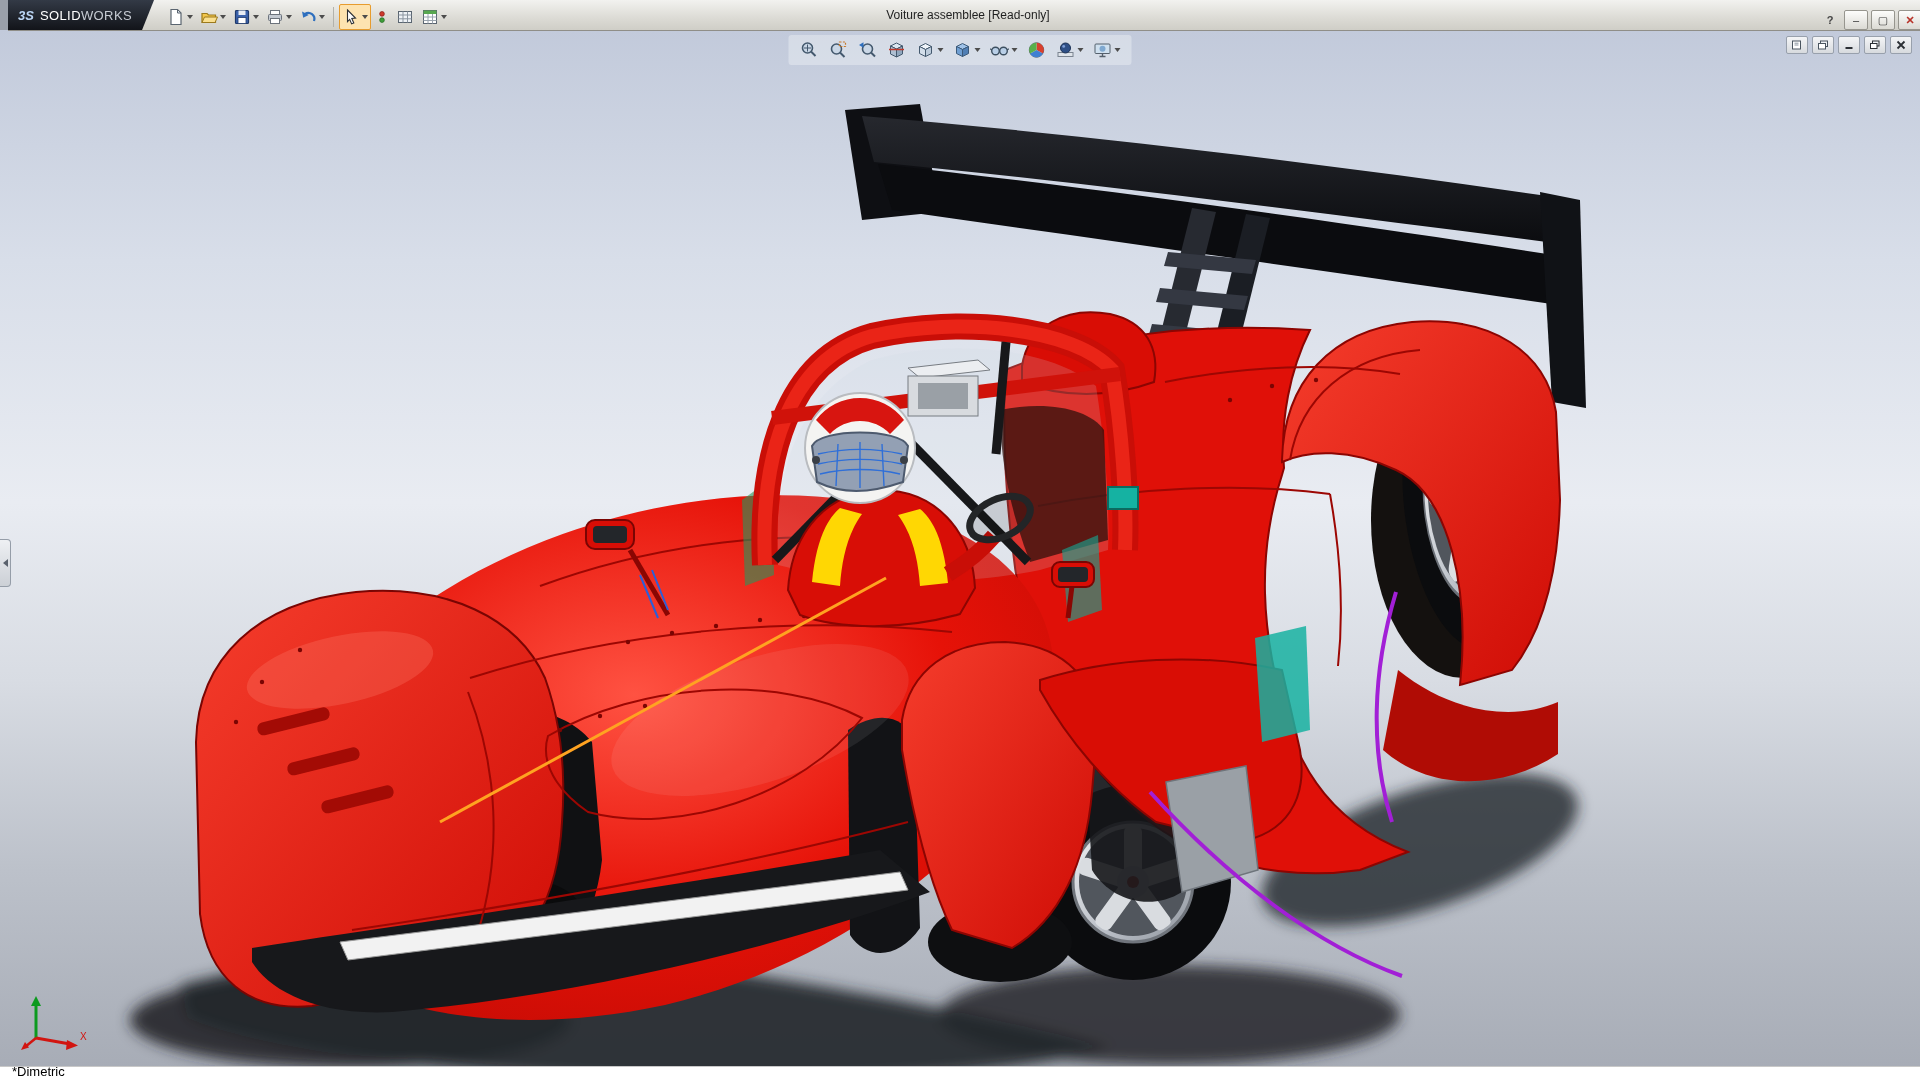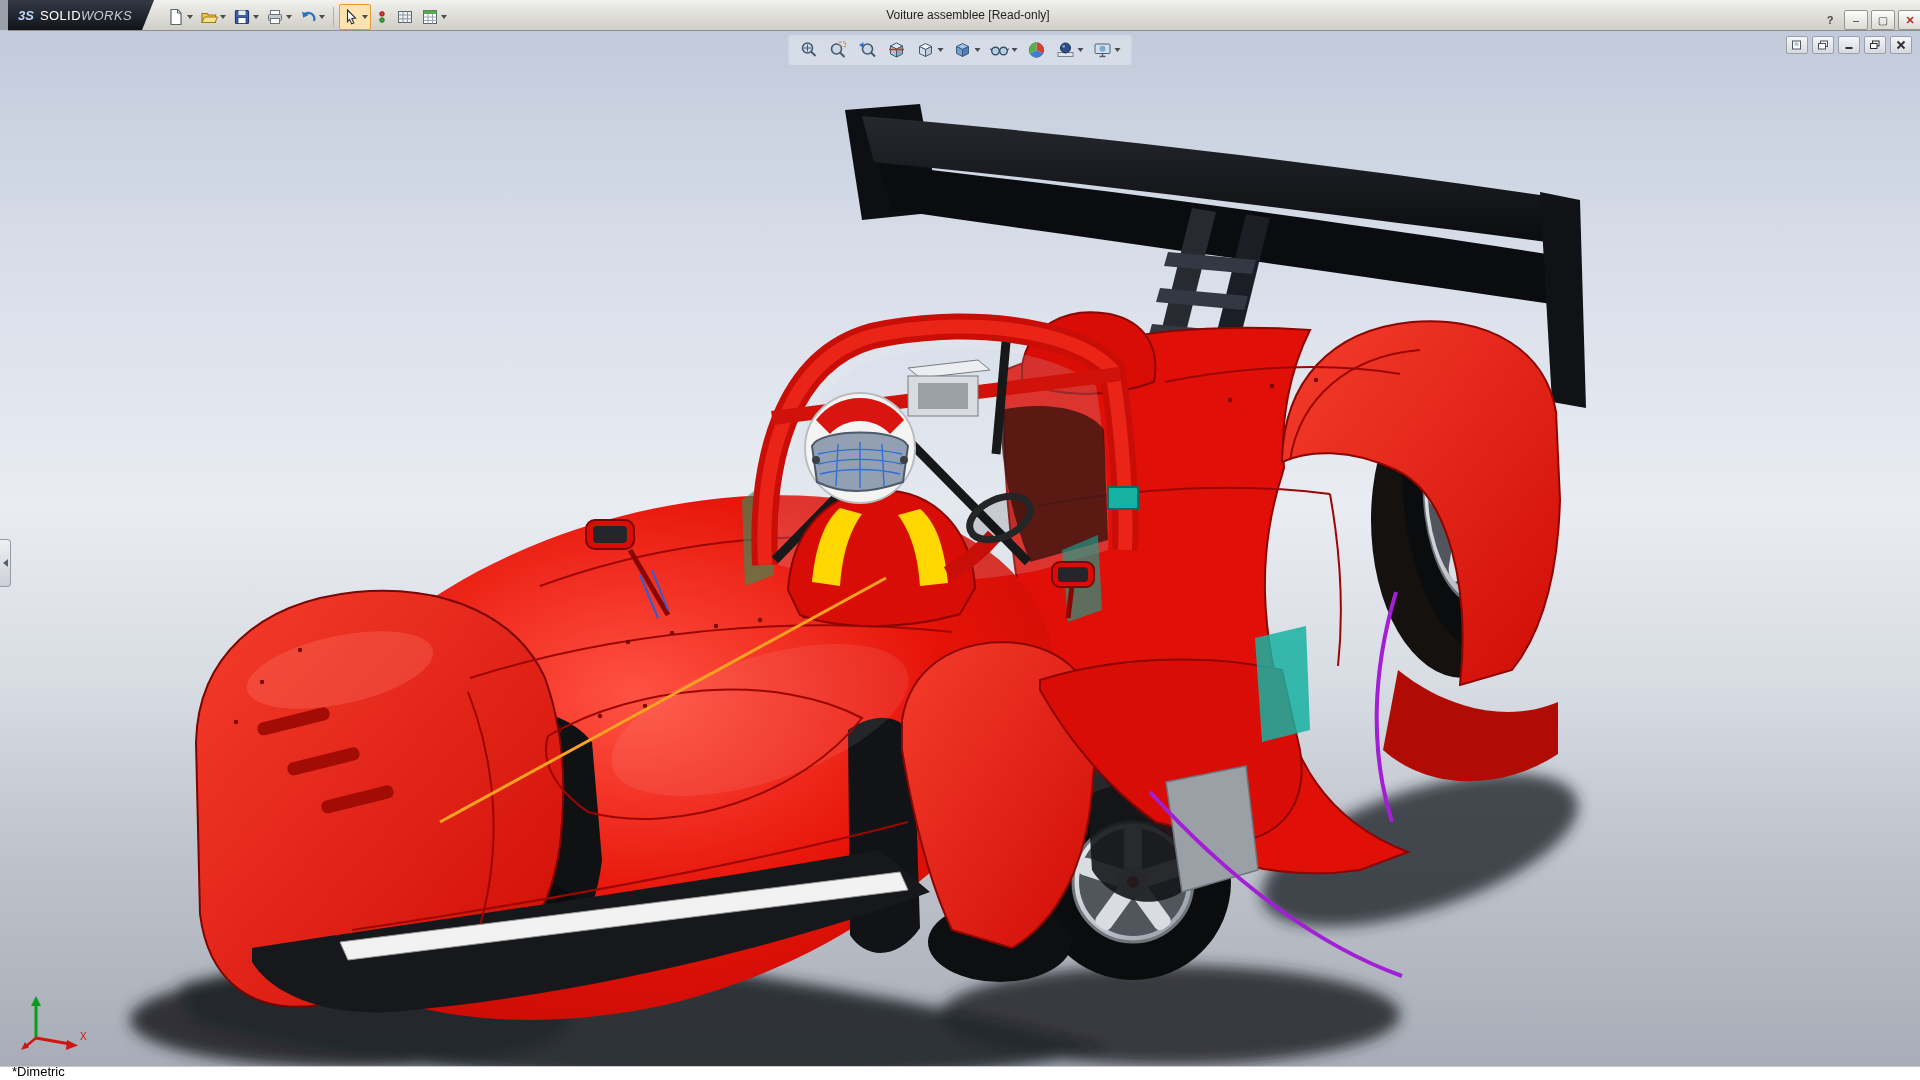--- a/index.html
+++ b/index.html
@@ -9,21 +9,21 @@
   
   .titlebar{position:absolute;top:0;left:8px;width:1920px;height:30px;
     background:linear-gradient(#f2f2ef,#dcdbd5 60%,#cfcec7);
     border-bottom:1px solid #8f8e88;display:flex;align-items:flex-end;z-index:30;}
   .logo{height:30px;display:flex;align-items:center;padding:0 22px 0 10px;
     background:linear-gradient(#333a46,#121419);
     clip-path:polygon(0 0,100% 0,calc(100% - 12px) 100%,0 100%);}
   .logo-mark{font-weight:bold;font-style:italic;color:#bcd6f5;font-size:13px;margin-right:6px;}
   .logo-text{font-size:13px;letter-spacing:.4px;color:#fff;}
   .logo-text b{font-weight:normal;}
-  .logo-text .lt{color:#c7ccd4;font-weight:normal;font-style:italic;}
+  .logo-text .lt{color:#c7ccd4;font-weight:normal;}
   .tb{display:flex;align-items:center;margin-left:10px;gap:1px;}
   .tbtn{height:24px;display:flex;align-items:center;padding:0 2px;border:1px solid transparent;border-radius:2px;}
   .tbtn.pressed{background:#fde3b0;border-color:#e79c2e;}
   .caret{width:0;height:0;border-left:3px solid transparent;border-right:3px solid transparent;border-top:4px solid #4c4c4c;margin-left:2px;}
   .sep{width:1px;height:20px;background:#b3b2ab;margin:0 4px;}
   .win-title{position:absolute;left:0;right:0;top:0;height:30px;display:flex;align-items:center;justify-content:center;
     font-size:12px;color:#1f1f1f;pointer-events:none;border-radius:9px;}
   .win-controls{margin-left:auto;display:flex;align-items:center;gap:3px;padding-right:6px;z-index:2;}
   .wbtn{min-width:22px;height:18px;display:flex;align-items:center;justify-content:center;
     background:linear-gradient(#fdfdfc,#dbdad4);border:1px solid #96958e;border-radius:2px;

